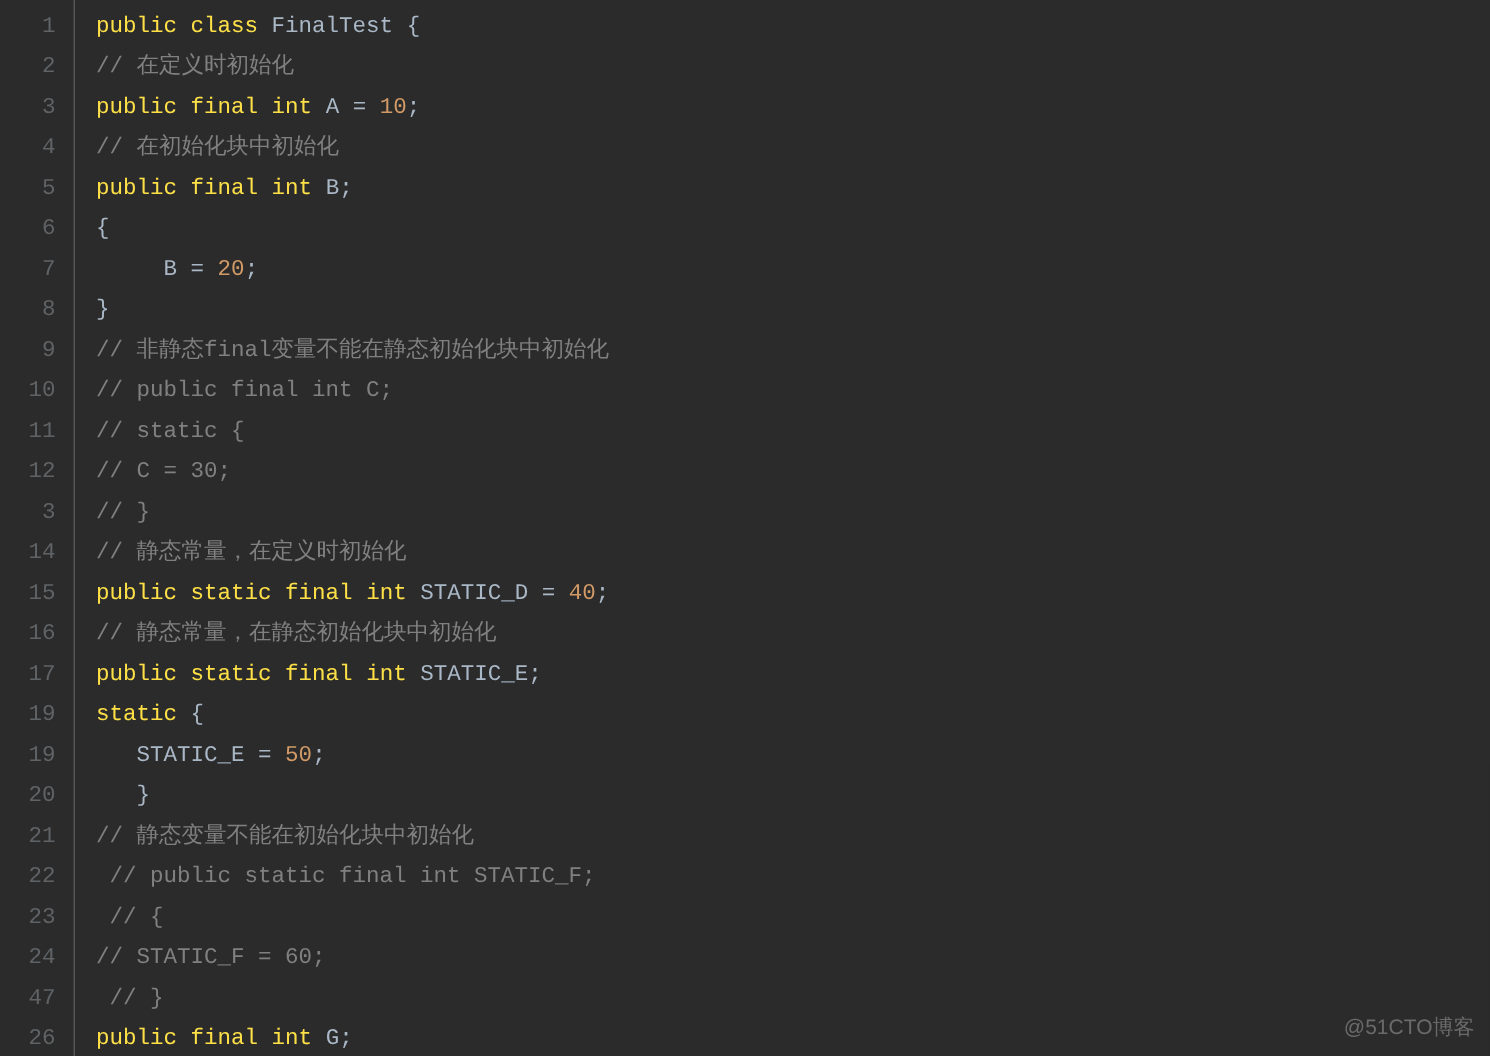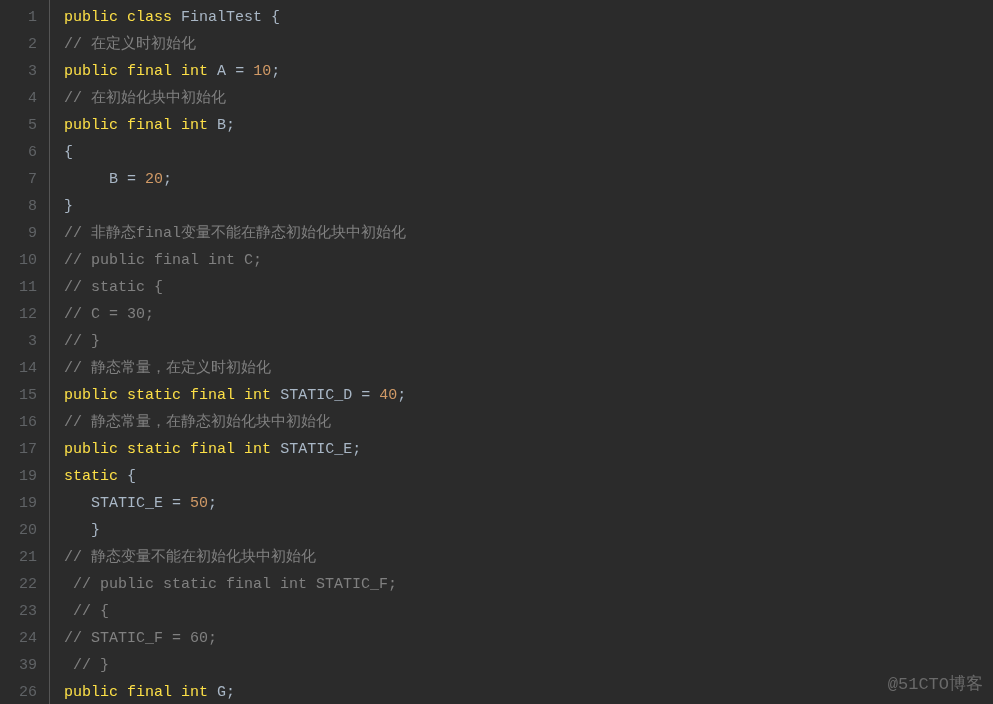--- a/index.html
+++ b/index.html
@@ -39,22 +39,22 @@
   .cls { color: #a9b7c6; }
   .num { color: #d19a66; }
   .cmt { color: #808080; }
   .ident { color: #a9b7c6; }
   .punct { color: #a9b7c6; }
   .watermark {
     position: absolute;
     bottom: 6px;
     right: 10px;
     color: #6a6a6a;
-    font-size: 17px;
-    font-family: Liberation Mono, monospace;
+    font-size: 14px;
+    font-family: Liberation Sans, sans-serif;
   }
 </style>
 </head>
 <body>
 
 <div class="editor">
   <div class="gutter">
       <div>1</div>
       <div>2</div>
       <div>3</div>
@@ -72,19 +72,19 @@
       <div>15</div>
       <div>16</div>
       <div>17</div>
       <div>19</div>
       <div>19</div>
       <div>20</div>
       <div>21</div>
       <div>22</div>
       <div>23</div>
       <div>24</div>
-      <div>39</div>
+      <div>47</div>
       <div>26</div>
     </div>
   <div class="code"><div class="code-line"><span class="kw">public</span> <span class="kw">class</span> <span class="cls">FinalTest</span> <span class="punct">{</span></div><div class="code-line"><span class="cmt">// 在定义时初始化</span></div><div class="code-line"><span class="kw">public</span> <span class="kw">final</span> <span class="kw">int</span> <span class="ident">A</span> <span class="punct">=</span> <span class="num">10</span><span class="punct">;</span></div><div class="code-line"><span class="cmt">// 在初始化块中初始化</span></div><div class="code-line"><span class="kw">public</span> <span class="kw">final</span> <span class="kw">int</span> <span class="ident">B</span><span class="punct">;</span></div><div class="code-line"><span class="punct">{</span></div><div class="code-line">     <span class="ident">B</span> <span class="punct">=</span> <span class="num">20</span><span class="punct">;</span></div><div class="code-line"><span class="punct">}</span></div><div class="code-line"><span class="cmt">// 非静态final变量不能在静态初始化块中初始化</span></div><div class="code-line"><span class="cmt">// public final int C;</span></div><div class="code-line"><span class="cmt">// static {</span></div><div class="code-line"><span class="cmt">// C = 30;</span></div><div class="code-line"><span class="cmt">// }</span></div><div class="code-line"><span class="cmt">// 静态常量，在定义时初始化</span></div><div class="code-line"><span class="kw">public</span> <span class="kw">static</span> <span class="kw">final</span> <span class="kw">int</span> <span class="ident">STATIC_D</span> <span class="punct">=</span> <span class="num">40</span><span class="punct">;</span></div><div class="code-line"><span class="cmt">// 静态常量，在静态初始化块中初始化</span></div><div class="code-line"><span class="kw">public</span> <span class="kw">static</span> <span class="kw">final</span> <span class="kw">int</span> <span class="ident">STATIC_E</span><span class="punct">;</span></div><div class="code-line"><span class="kw">static</span> <span class="punct">{</span></div><div class="code-line">   <span class="ident">STATIC_E</span> <span class="punct">=</span> <span class="num">50</span><span class="punct">;</span></div><div class="code-line">   <span class="punct">}</span></div><div class="code-line"><span class="cmt">// 静态变量不能在初始化块中初始化</span></div><div class="code-line"> <span class="cmt">// public static final int STATIC_F;</span></div><div class="code-line"> <span class="cmt">// {</span></div><div class="code-line"><span class="cmt">// STATIC_F = 60;</span></div><div class="code-line"> <span class="cmt">// }</span></div><div class="code-line"><span class="kw">public</span> <span class="kw">final</span> <span class="kw">int</span> <span class="ident">G</span><span class="punct">;</span></div></div>
 </div>
 
 <div class="watermark">@51CTO博客</div>
 
 </body></html>

